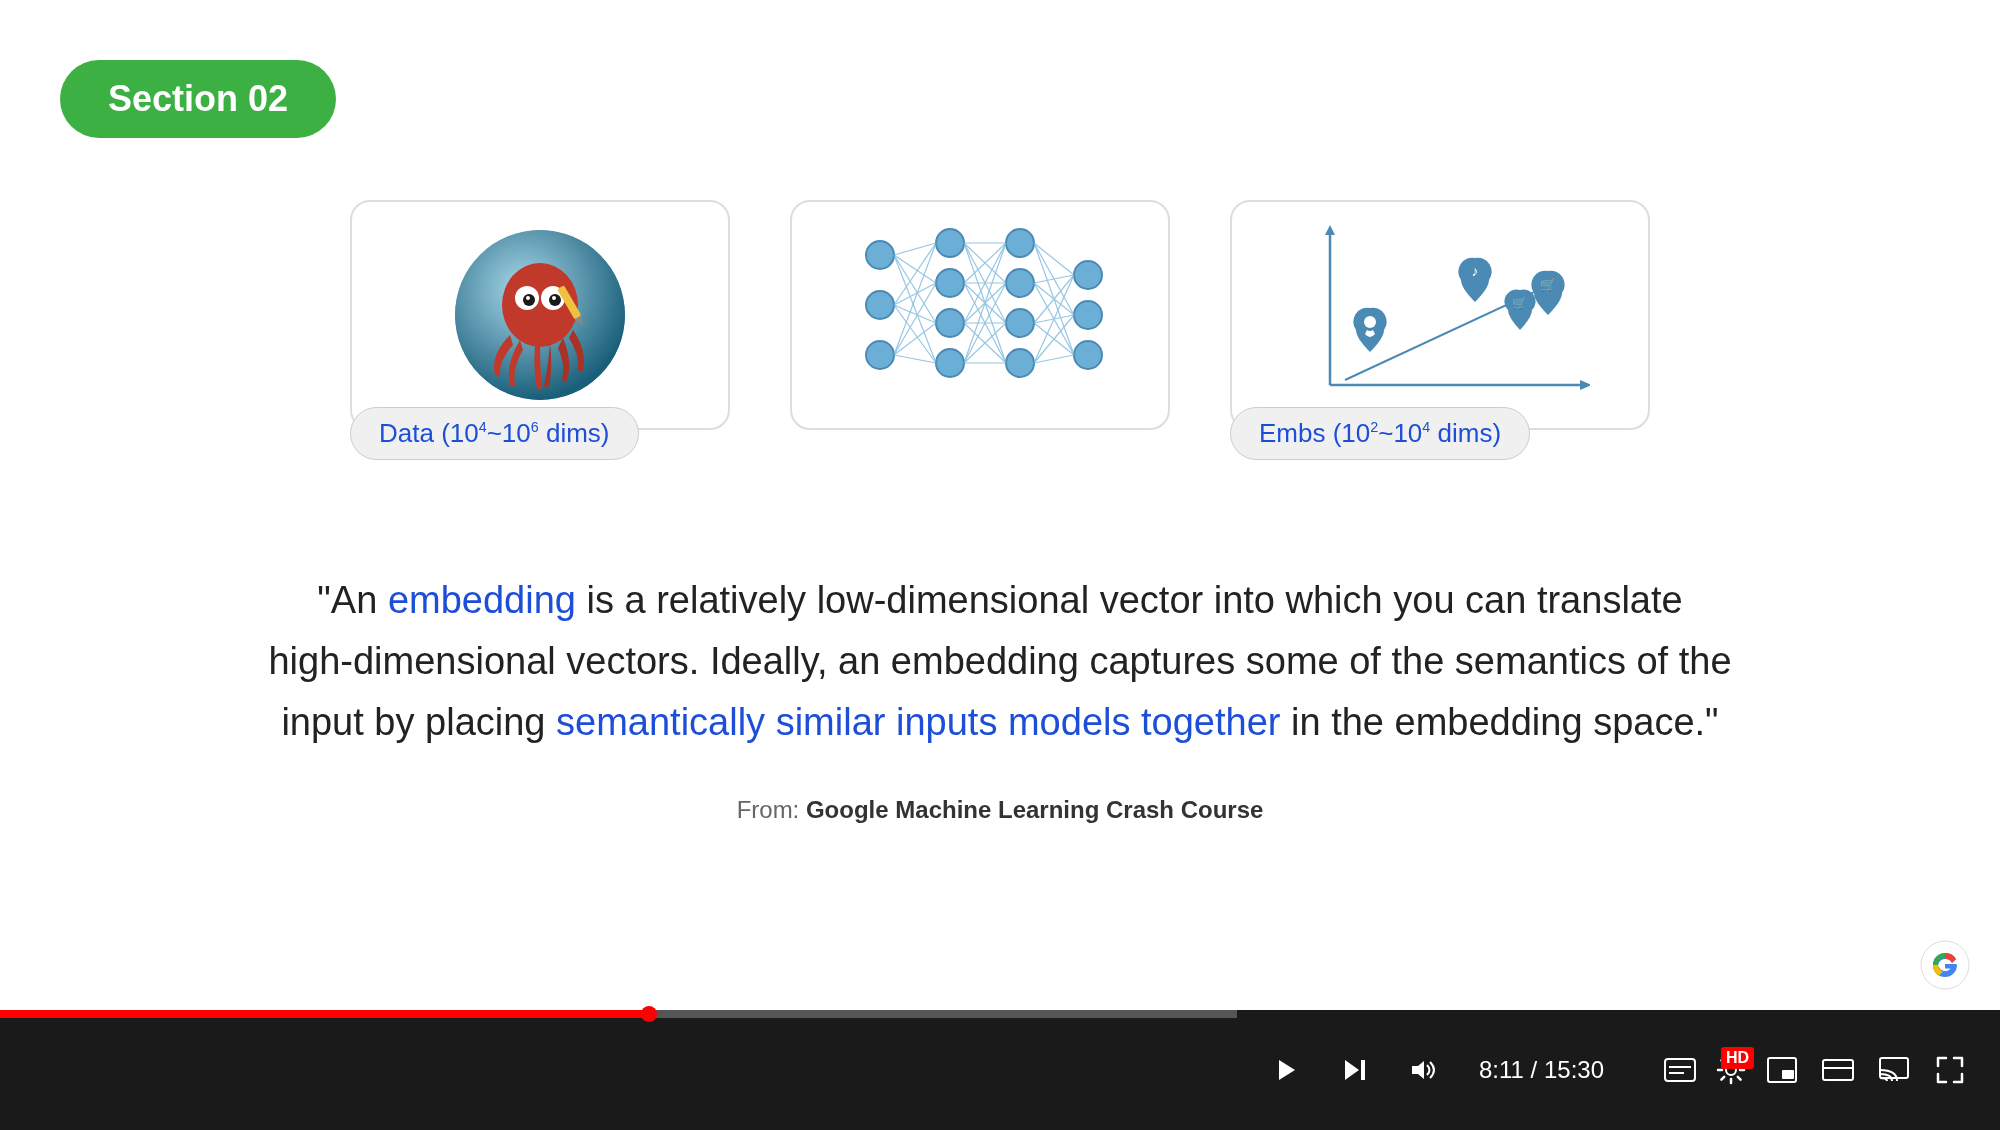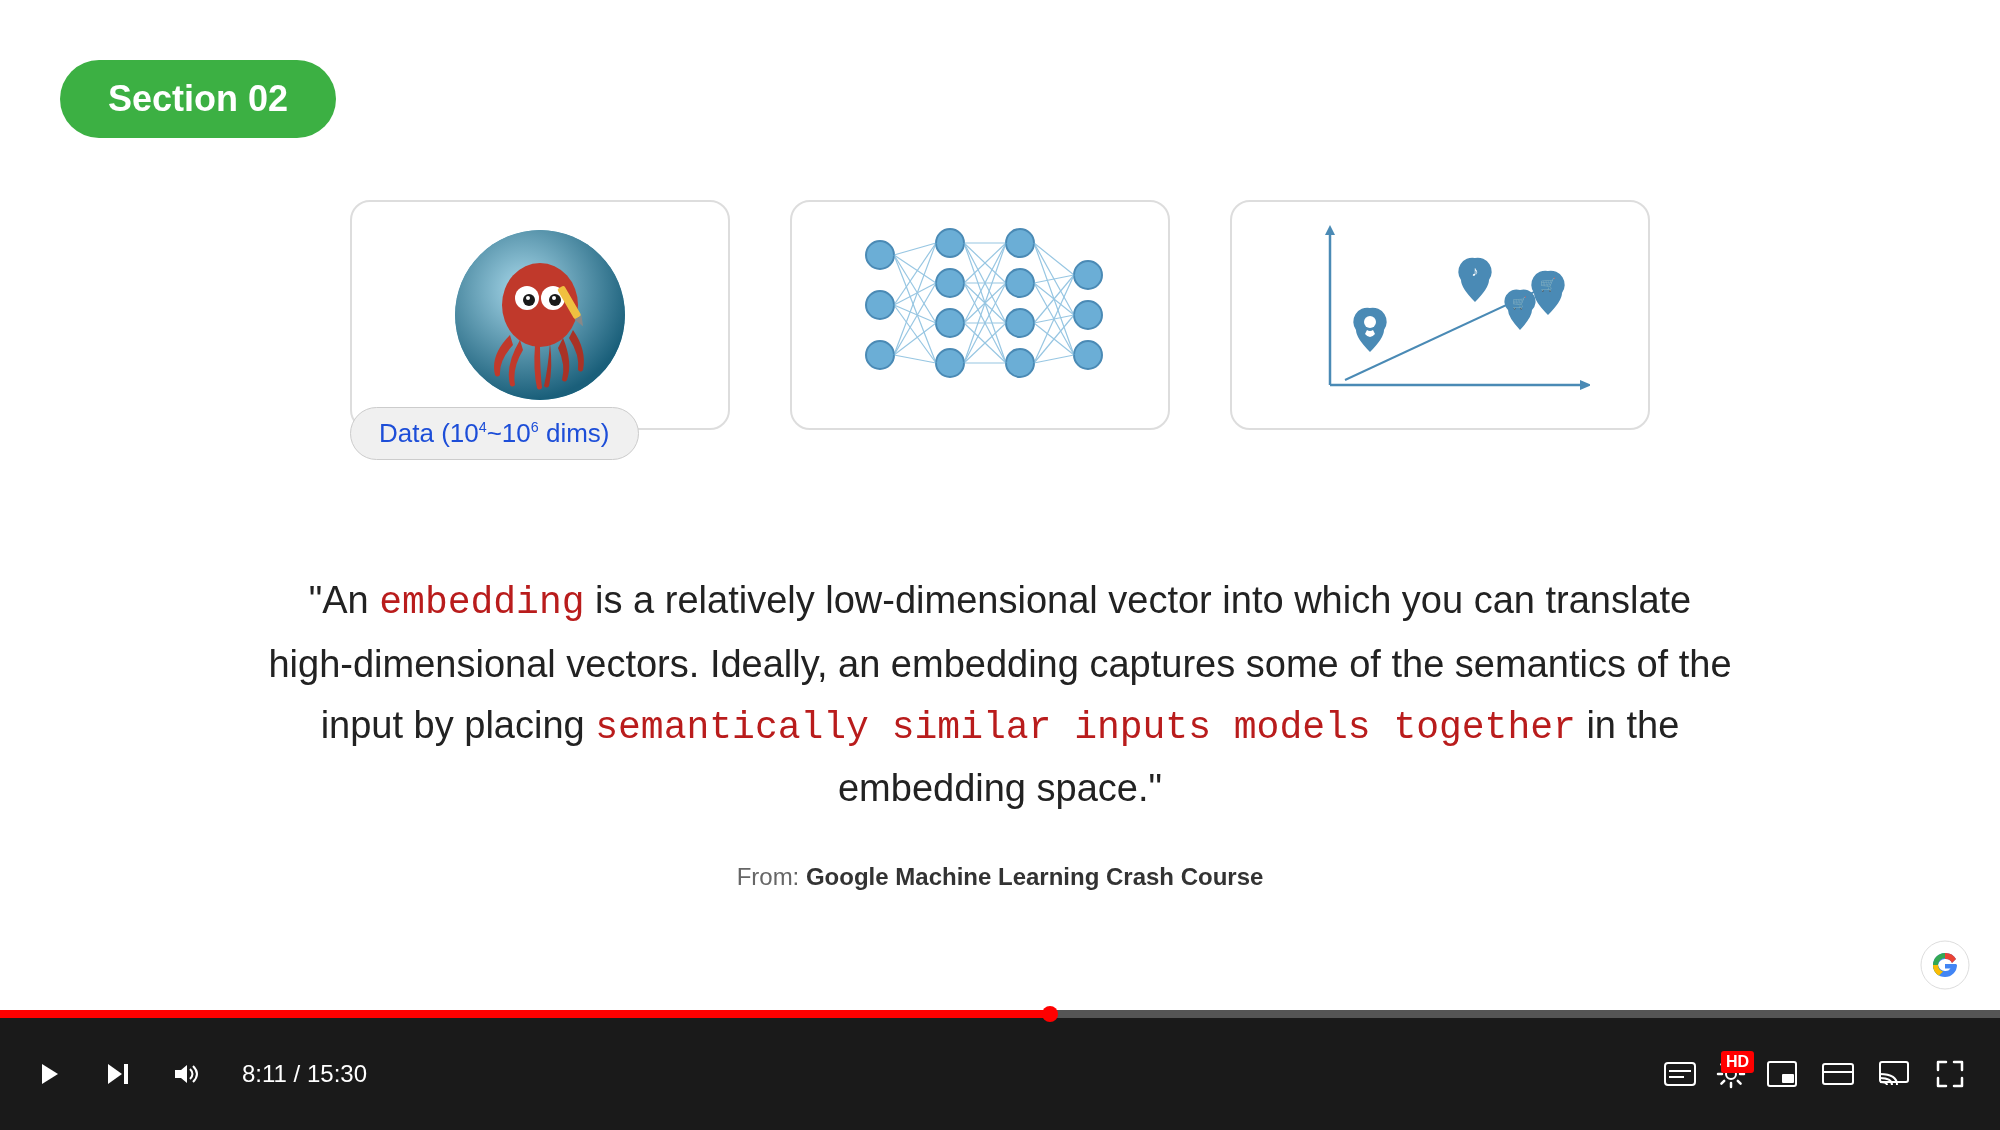--- a/index.html
+++ b/index.html
@@ -103,22 +103,21 @@
       text-align: center;
     }
 
     .quote-text {
       font-size: 38px;
       line-height: 1.6;
       color: #222;
     }
 
     .highlight-green {
-      color: #b91c1c;
-      font-family: Liberation Mono, monospace;
+      color: #1d4ed8;
     }
 
     .source-text {
       margin-top: 44px;
       font-size: 24px;
       color: #666;
     }
 
     .source-bold {
       font-weight: bold;
@@ -127,21 +126,21 @@
 
     
     .video-bar {
       width: 2000px;
       height: 120px;
       background: #1a1a1a;
       position: absolute;
       bottom: 0;
       left: 0;
       display: flex;
-      flex-direction: column;
+      flex-direction: row;
     }
 
     
     .progress-container {
       width: 100%;
       height: 8px;
       background: #555;
       position: relative;
       cursor: pointer;
     }
@@ -379,20 +378,23 @@
             <path d="M0,-20 A12,12 0 0,1 12,0 Q12,7 0,20 Q-12,7 -12,0 A12,12 0 0,1 0,-20 Z" fill="#4a8ab5"></path>
             <text x="0" y="-3" text-anchor="middle" font-size="12" fill="white">🛒</text>
           </g>
 
           <g transform="translate(258, 68)">
             <path d="M0,-22 A14,14 0 0,1 14,0 Q14,8 0,22 Q-14,8 -14,0 A14,14 0 0,1 0,-22 Z" fill="#4a8ab5"></path>
             <text x="0" y="-4" text-anchor="middle" font-size="13" fill="white">🛒</text>
           </g>
         </svg>
       </div>
+      <div class="card-label">
+        Embs (10<sup>2</sup>~10<sup>4</sup> dims)
+      </div>
     </div>
 
   </div>
 
   <div class="quote-section" style="margin-top:100px;">
     <div class="quote-text">
       "An <span class="highlight-green">embedding</span> is a relatively low-dimensional vector into which you can translate<br>
       high-dimensional vectors. Ideally, an embedding captures some of the semantics of the<br>
       input by placing <span class="highlight-green">semantically similar inputs models together</span> in the embedding space."
     </div>

